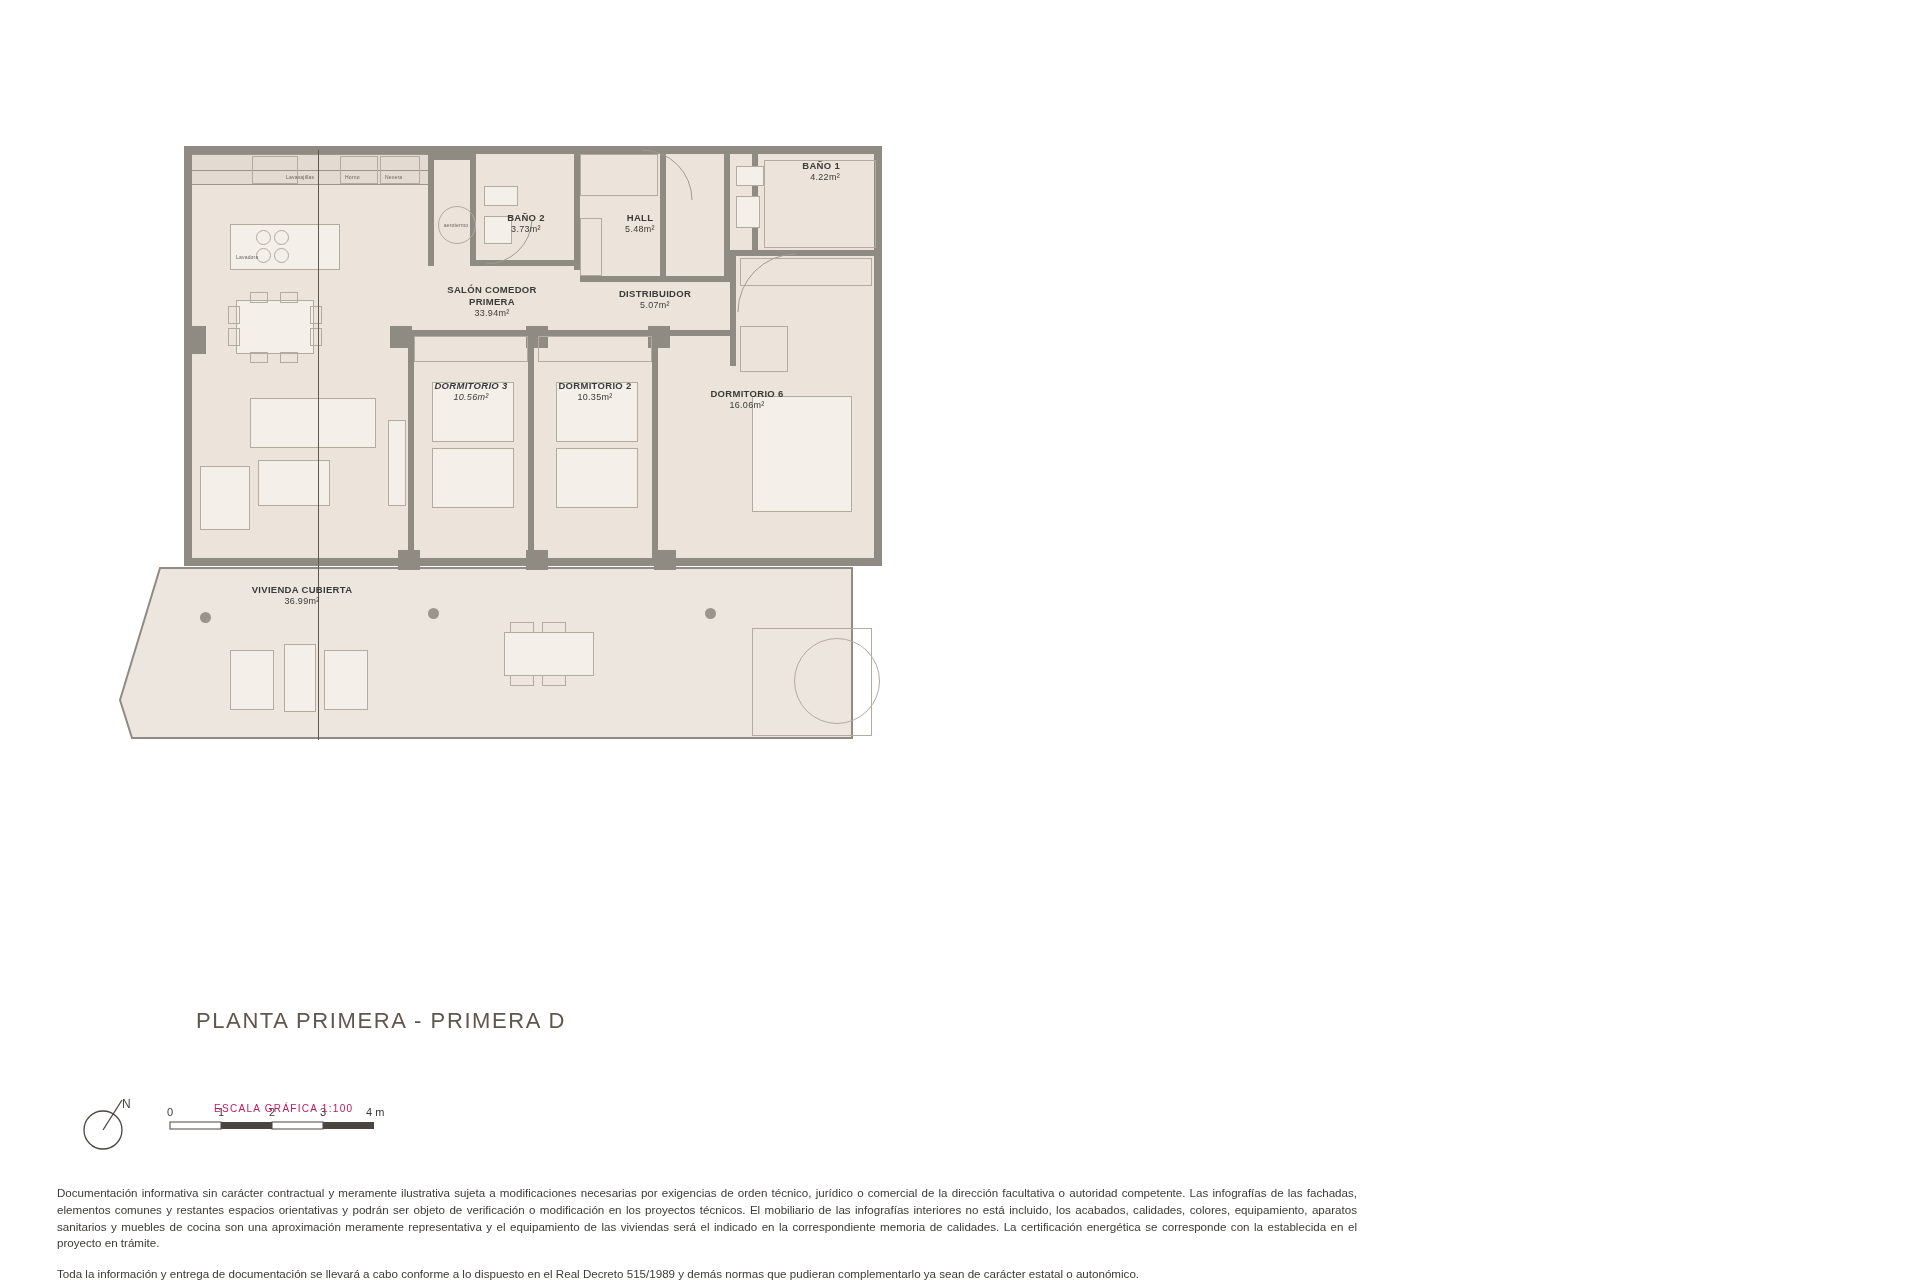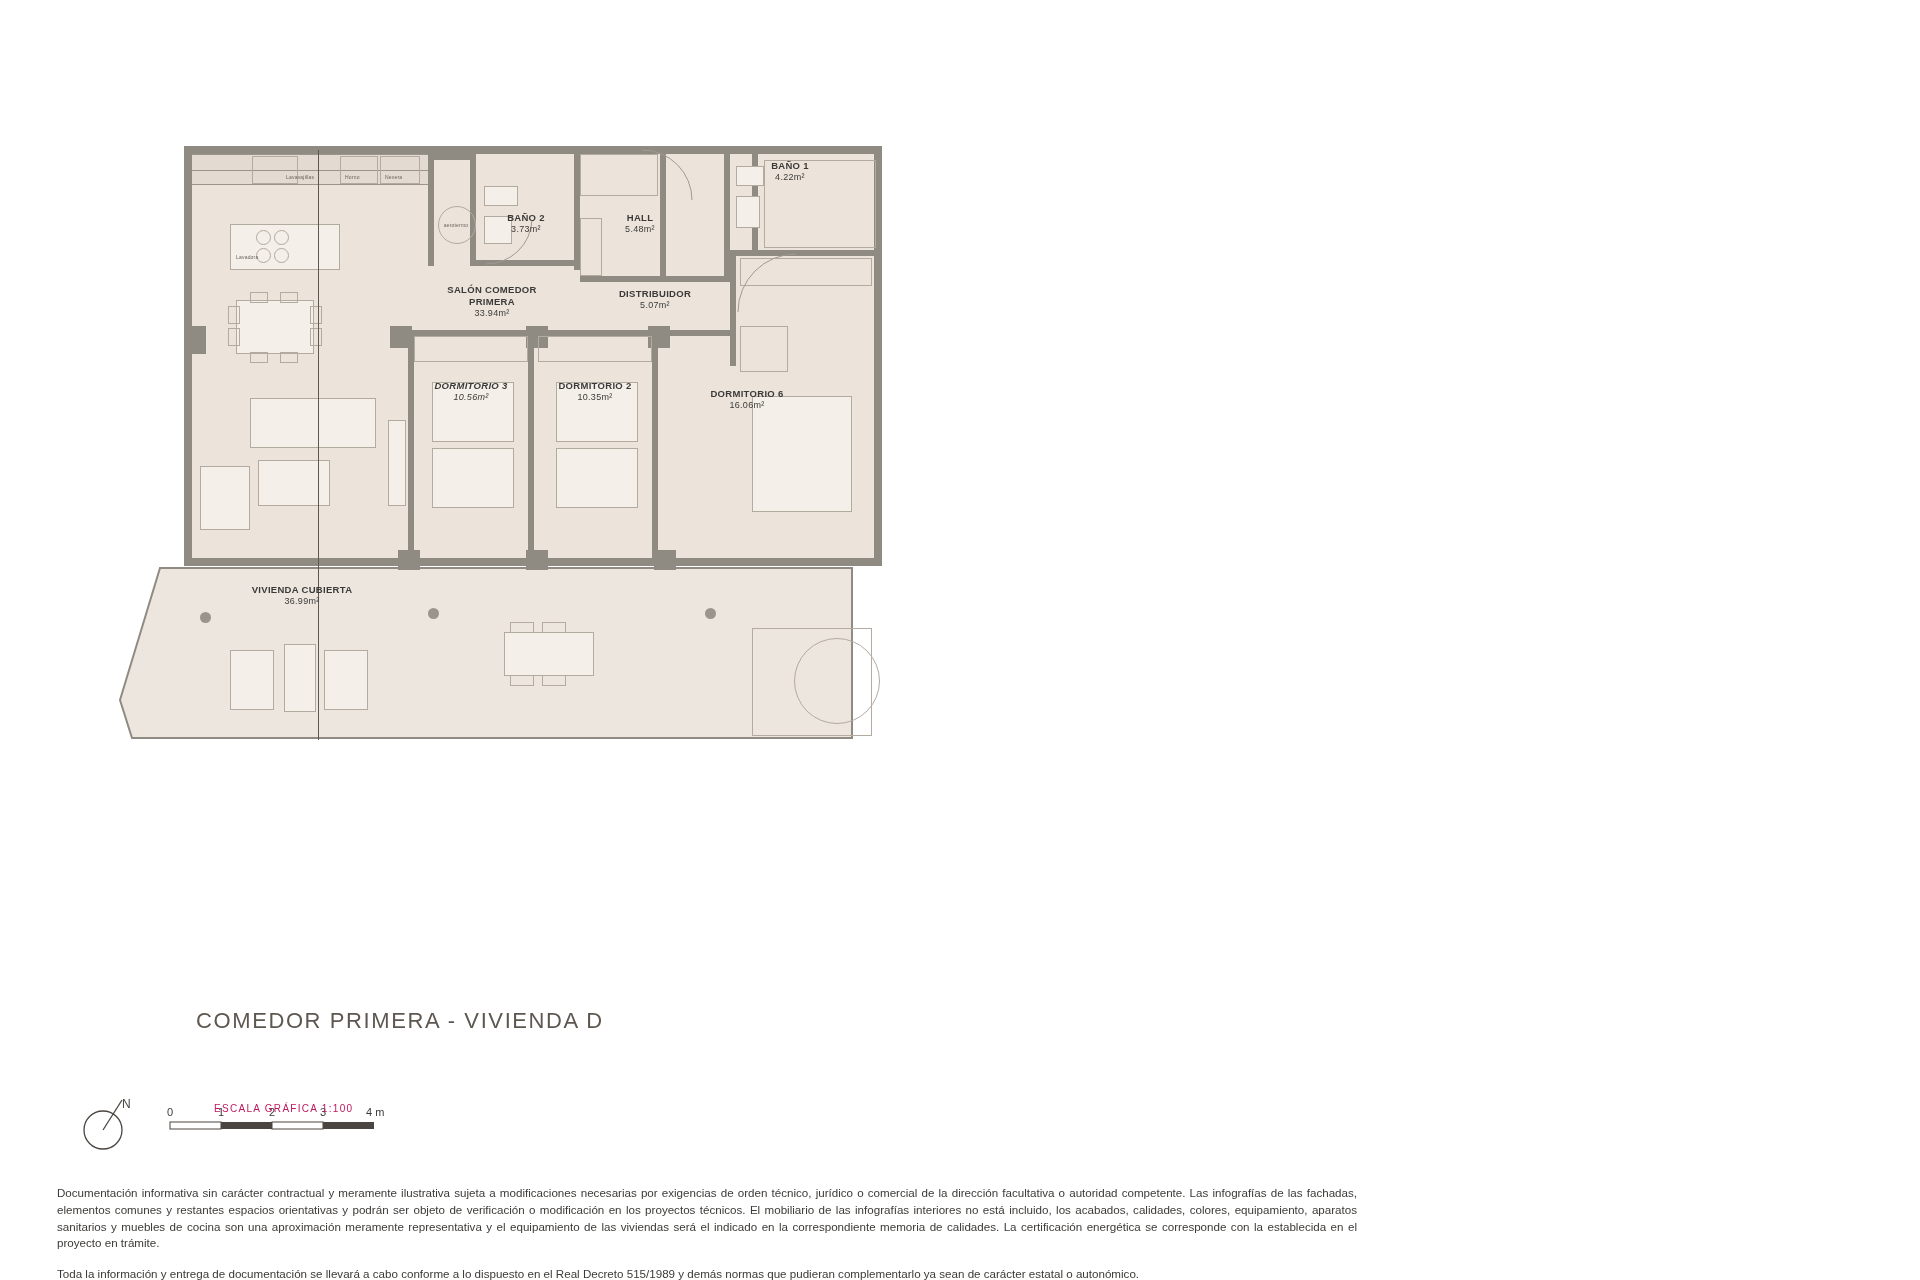--- a/index.html
+++ b/index.html
@@ -173,21 +173,21 @@
       <span class="sq">33.94m²</span>
     </div>
     <div class="lbl" style="left:336px;top:82px;width:100px;">
       <span>BAÑO 2</span>
       <span class="sq">3.73m²</span>
     </div>
     <div class="lbl" style="left:450px;top:82px;width:100px;">
       <span>HALL</span>
       <span class="sq">5.48m²</span>
     </div>
-    <div class="lbl" style="left:600px;top:30px;width:100px;">
+    <div class="lbl" style="left:600px;top:30px;width:100px;text-align:right;">
       <span>BAÑO 1</span>
       <span class="sq">4.22m²</span>
     </div>
     <div class="lbl" style="left:450px;top:158px;width:130px;">
       <span>DISTRIBUIDOR</span>
       <span class="sq">5.07m²</span>
     </div>
     <div class="lbl" style="left:272px;top:250px;width:118px;font-style:italic;">
       <span>DORMITORIO 3</span>
       <span class="sq">10.56m²</span>
@@ -199,21 +199,21 @@
     <div class="lbl" style="left:548px;top:258px;width:118px;">
       <span>DORMITORIO 6</span>
       <span class="sq">16.06m²</span>
     </div>
     <div class="lbl" style="left:82px;top:454px;width:160px;">
       <span>VIVIENDA CUBIERTA</span>
       <span class="sq">36.99m²</span>
     </div>
   </div>
 
-  <div class="plan-title">COMEDOR PRIMERA - VIVIENDA D</div>
+  <div class="plan-title">PLANTA PRIMERA - PRIMERA D</div>
 
   <div class="compass-big">
     <svg width="56" height="60">
       <circle cx="21" cy="36" r="19" fill="none" stroke="#4a4540" stroke-width="1.3"></circle>
       <line x1="21" y1="36" x2="40" y2="6" stroke="#4a4540" stroke-width="1.3"></line>
       <text x="40" y="14" font-size="12" fill="#4a4540" font-family="Liberation Sans, sans-serif">N</text>
     </svg>
   </div>
 
   <div class="scalebar">

